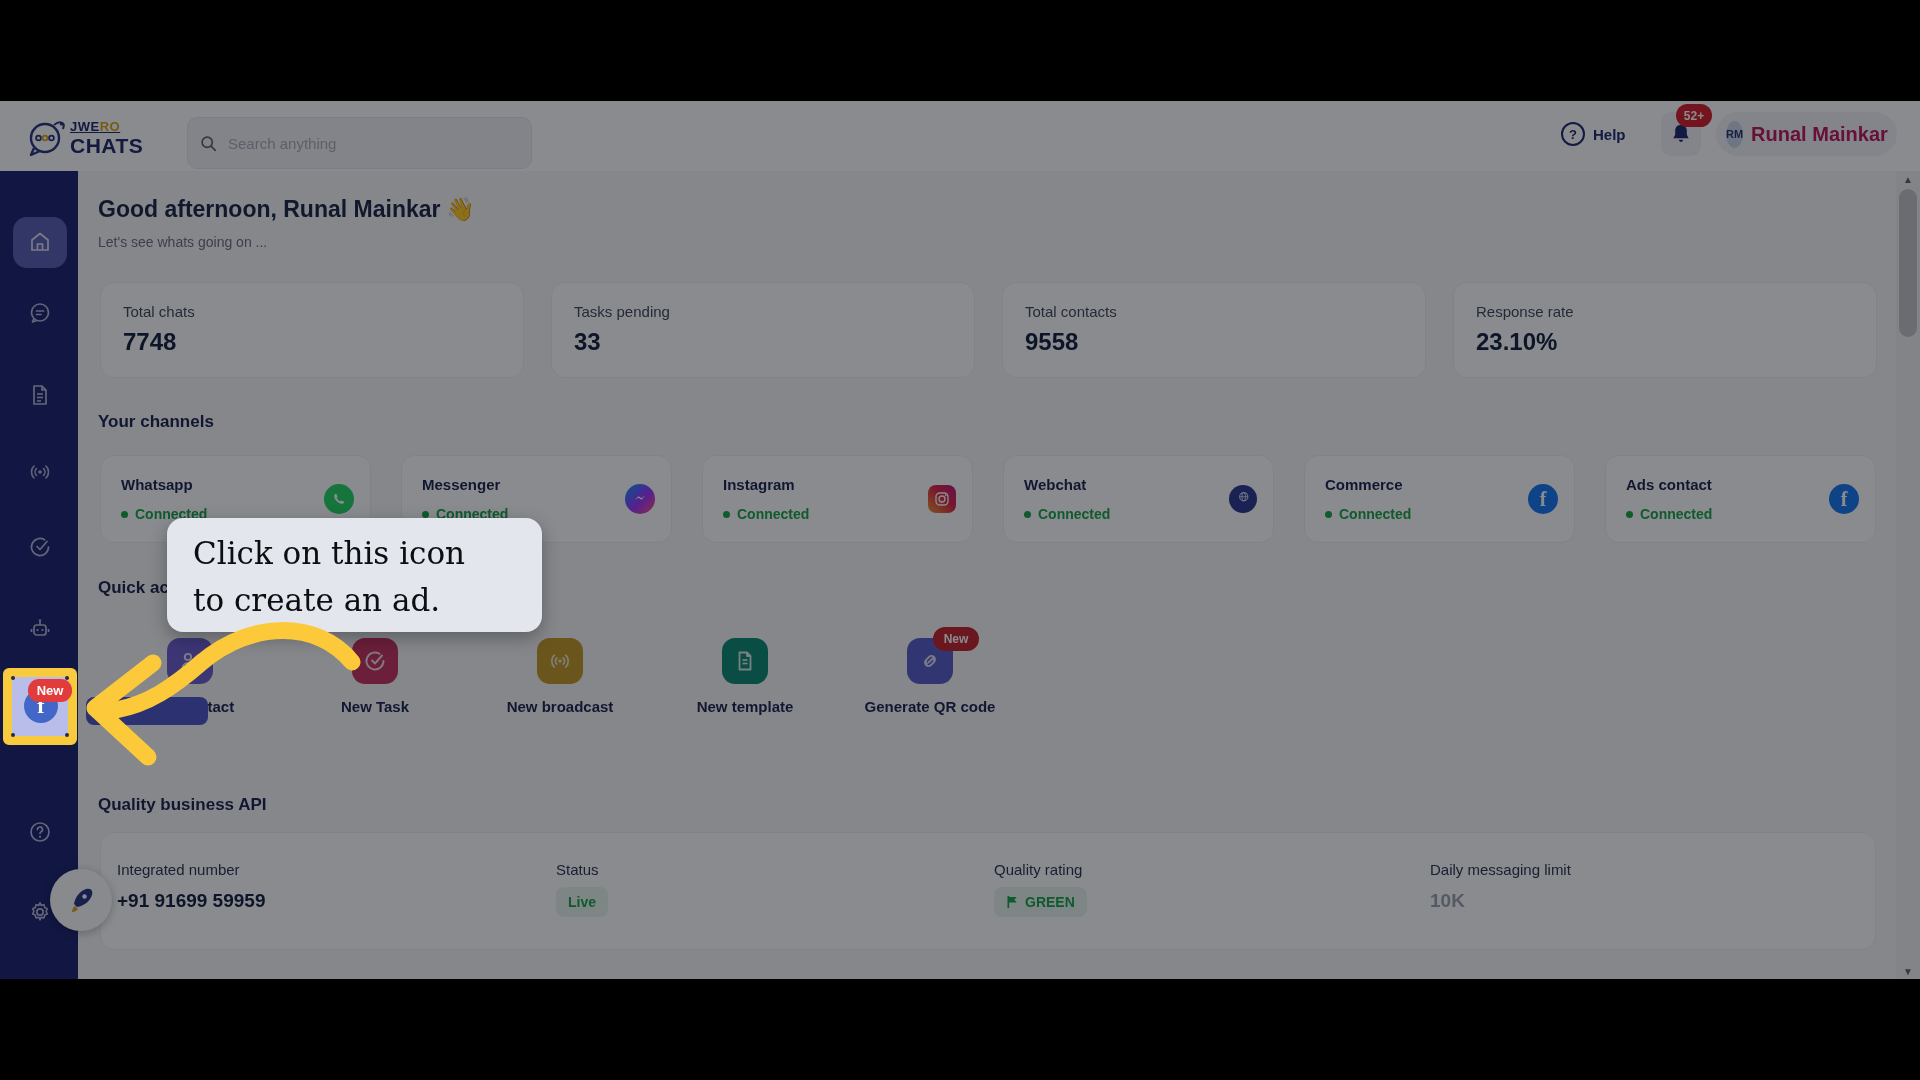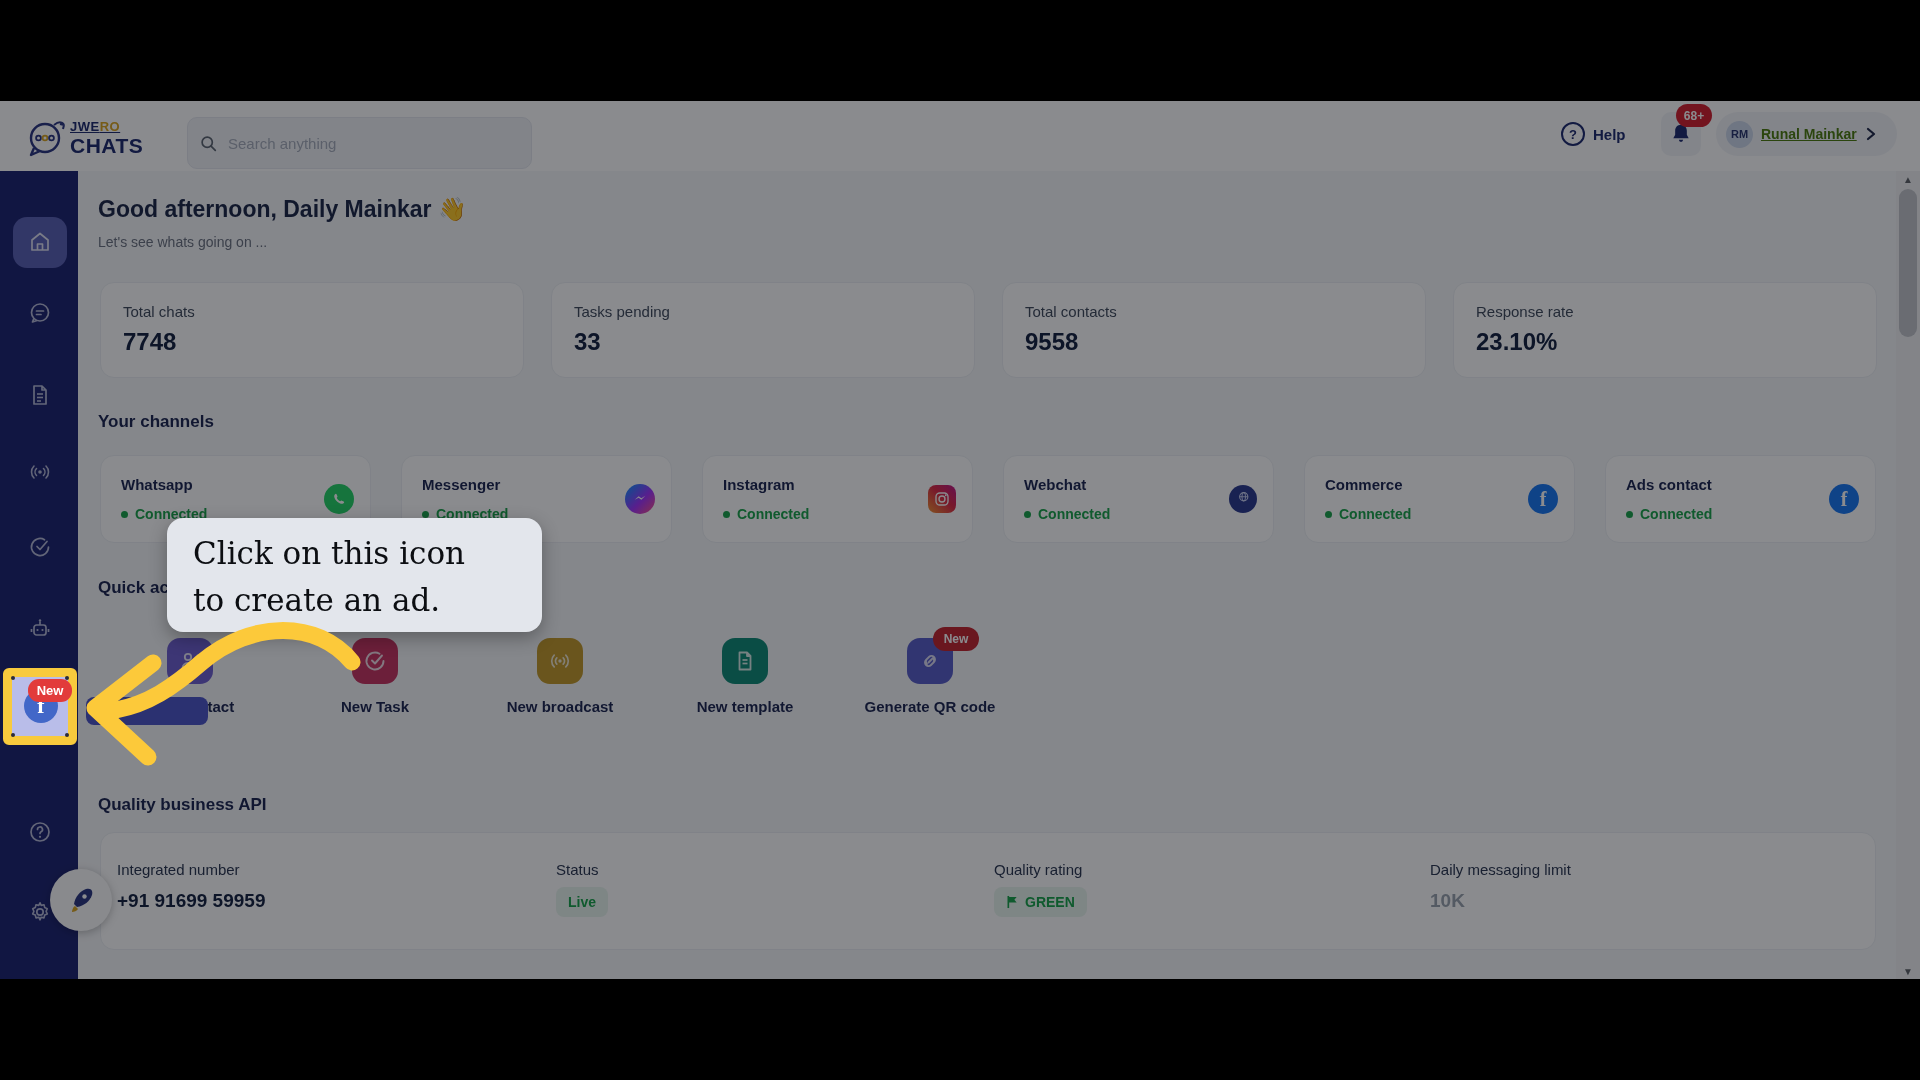--- a/index.html
+++ b/index.html
@@ -28,21 +28,21 @@
   .help-circ{width:20px;height:20px;border:2px solid #1d2a6e;border-radius:50%;display:flex;align-items:center;
              justify-content:center;font-size:13px;font-weight:700;}
   .bell-wrap{left:1661px;top:112px;width:40px;height:44px;background:#f2f4f8;border-radius:10px;
              display:flex;align-items:center;justify-content:center;}
   .badge99{left:1676px;top:104px;min-width:36px;height:23px;background:#d31f2f;color:#fff;border-radius:12px;
            font-size:12px;font-weight:700;display:flex;align-items:center;justify-content:center;padding:0 4px;box-sizing:border-box;}
   .userchip{left:1716px;top:112px;width:181px;height:44px;background:#f2f4f8;border-radius:22px;
             display:flex;align-items:center;padding:0 10px;box-sizing:border-box;gap:8px;}
   .avatar{width:27px;height:27px;border-radius:50%;background:#ccd7ea;color:#29356e;font-size:11px;font-weight:700;
           display:flex;align-items:center;justify-content:center;}
-  .uname{font-size:14px;font-weight:600;color:#4d7c0f;white-space:nowrap;text-decoration:underline;}
+  .uname{font-size:20px;font-weight:600;color:#be185d;white-space:nowrap;}
   
   .h-greet{left:98px;top:196px;font-size:23px;font-weight:700;color:#1b2647;}
   .h-sub{left:98px;top:234px;font-size:14px;color:#6b7280;}
   .section-h{font-size:17px;font-weight:700;color:#1b2550;}
   .card{background:#fff;border:1px solid #eceff3;border-radius:14px;box-sizing:border-box;}
   .stat-label{font-size:15px;color:#3f4a5c;}
   .stat-value{font-size:24px;font-weight:700;color:#13203f;margin-top:8px;}
   .chan-name{font-size:15px;font-weight:600;color:#1b2550;}
   .chan-status{display:flex;align-items:center;gap:7px;margin-top:13px;font-size:14px;font-weight:600;color:#1aa34a;}
   .dot{width:7px;height:7px;border-radius:50%;background:#1aa34a;}
@@ -111,21 +111,21 @@
   <div class="abs help">
     <span class="help-circ glyph-ico">?</span>
     <span>Help</span>
   </div>
   <div class="abs bell-wrap">
     <svg width="20" height="22" viewBox="0 0 24 26">
       <path d="M12 2 C7.5 2 5 5.5 5 9 v5 l-2.2 4 h18.4 L19 14 V9 C19 5.5 16.5 2 12 2 Z" fill="#1d2a6e"></path>
       <path d="M9.5 20 a2.5 2.5 0 0 0 5 0" fill="#1d2a6e"></path>
     </svg>
   </div>
-  <div class="abs badge99">68+</div>
+  <div class="abs badge99">52+</div>
   <div class="abs userchip">
     <span class="avatar">RM</span>
     <span class="uname">Runal Mainkar</span>
     <svg width="12" height="14" viewBox="0 0 12 14">
       <polyline points="3,2 9,7 3,12" fill="none" stroke="#1d2647" stroke-width="2.2" stroke-linecap="round" stroke-linejoin="round"></polyline>
     </svg>
   </div>
 
   <div class="abs home-bg"></div>
   <svg class="abs side-ico" style="top:230px" viewBox="0 0 24 24">
@@ -165,21 +165,21 @@
     <circle cx="12" cy="12" r="9" fill="none" stroke="#b5b9d6" stroke-width="1.7"></circle>
     <path d="M9.5 9.5 a2.5 2.5 0 1 1 3.6 2.2 c-.8.4-1.1 1-1.1 1.8" fill="none" stroke="#b5b9d6" stroke-width="1.7" stroke-linecap="round"></path>
     <circle cx="12" cy="16.8" r="1.1" fill="#b5b9d6"></circle>
   </svg>
   <svg class="abs side-ico" style="top:900px" viewBox="0 0 24 24">
     <circle cx="12" cy="12" r="3.2" fill="none" stroke="#b5b9d6" stroke-width="1.7"></circle>
     <path d="M12 2.8 l1.2 2.6 2.8-.7 .7 2.8 2.6 1.2 -1.2 2.6 1.2 2.6 -2.6 1.2 -.7 2.8 -2.8 -.7 -1.2 2.6 -1.2 -2.6 -2.8 .7 -.7 -2.8 -2.6 -1.2 1.2 -2.6 -1.2 -2.6 2.6 -1.2 .7 -2.8 2.8 .7 Z" fill="none" stroke="#b5b9d6" stroke-width="1.6" stroke-linejoin="round"></path>
   </svg>
 
   <div class="abs h-greet">
-    <span>Good afternoon, Daily Mainkar</span> <span style="color:#d9a521">👋</span>
+    <span>Good afternoon, Runal Mainkar</span> <span style="color:#d9a521">👋</span>
   </div>
   <div class="abs h-sub">Let's see whats going on ...</div>
 
   <div class="abs card" style="left:100px;top:282px;width:424px;height:96px;padding:20px 22px">
     <div class="stat-label">Total chats</div>
     <div class="stat-value">7748</div>
   </div>
   <div class="abs card" style="left:551px;top:282px;width:424px;height:96px;padding:20px 22px">
     <div class="stat-label">Tasks pending</div>
     <div class="stat-value">33</div>

